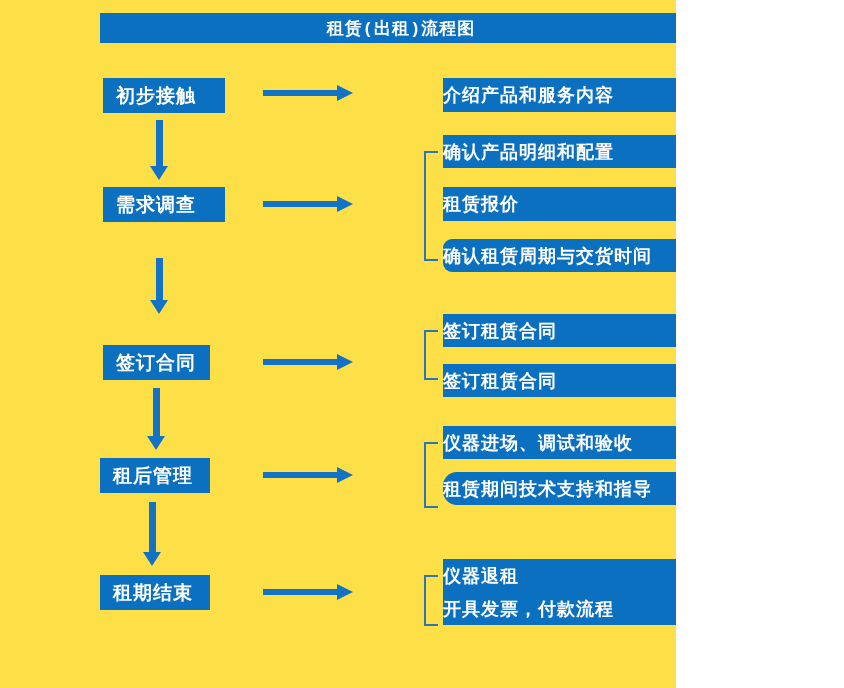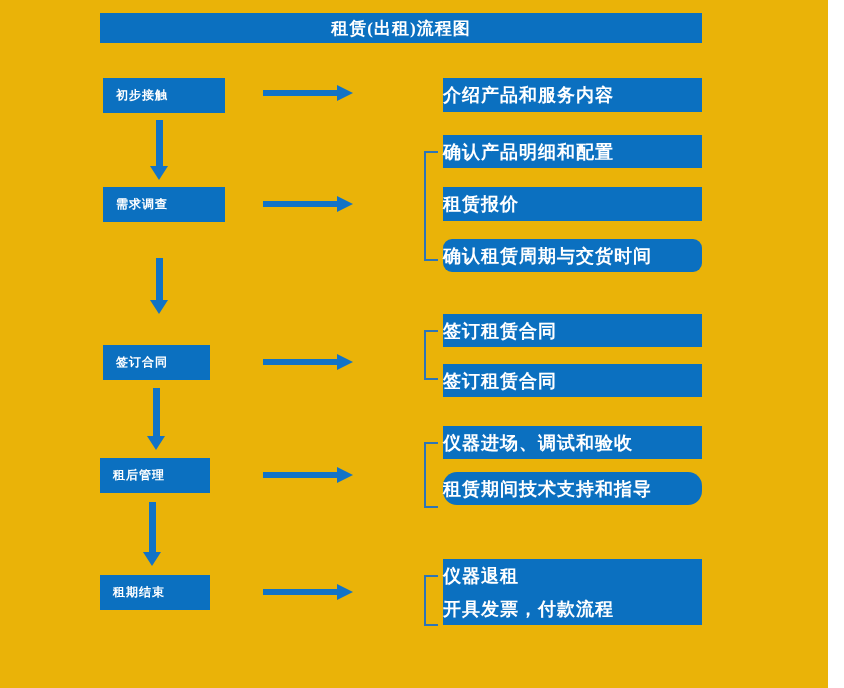--- a/index.html
+++ b/index.html
@@ -1,28 +1,28 @@
 <!DOCTYPE html>
 <html><head>
 <meta charset="utf-8">
 <style>
   html,body{margin:0;padding:0;background:#fff;}
   #canvas{
-    position:relative;width:828px;height:688px;background:#eab308;overflow:hidden;
-    font-family:Liberation Serif, serif;
+    position:relative;width:676px;height:688px;background:#fde047;overflow:hidden;
+    font-family:Liberation Mono, monospace;
   }
   .box{
     position:absolute;background:#0B70C0;color:#fff;font-weight:bold;
     display:flex;align-items:center;box-sizing:border-box;
   }
   .title-bar{
     left:100px;top:13px;width:602px;height:30px;justify-content:center;
     font-size:17px;letter-spacing:1px;
   }
-  .step-box{height:35px;font-size:12px;padding-left:13px;letter-spacing:1px;}
+  .step-box{height:35px;font-size:19px;padding-left:13px;letter-spacing:1px;}
   .detail-box{left:443px;width:259px;height:33px;font-size:18px;letter-spacing:1px;}
 
   
   .h-arrow{position:absolute;left:263px;width:90px;height:16px;}
   .h-arrow .shaft{position:absolute;left:0;top:5px;width:74px;height:6px;background:#1273C6;}
   .h-arrow .head{
     position:absolute;left:74px;top:0;width:0;height:0;
     border-left:16px solid #1273C6;border-top:8px solid transparent;border-bottom:8px solid transparent;
   }
   

